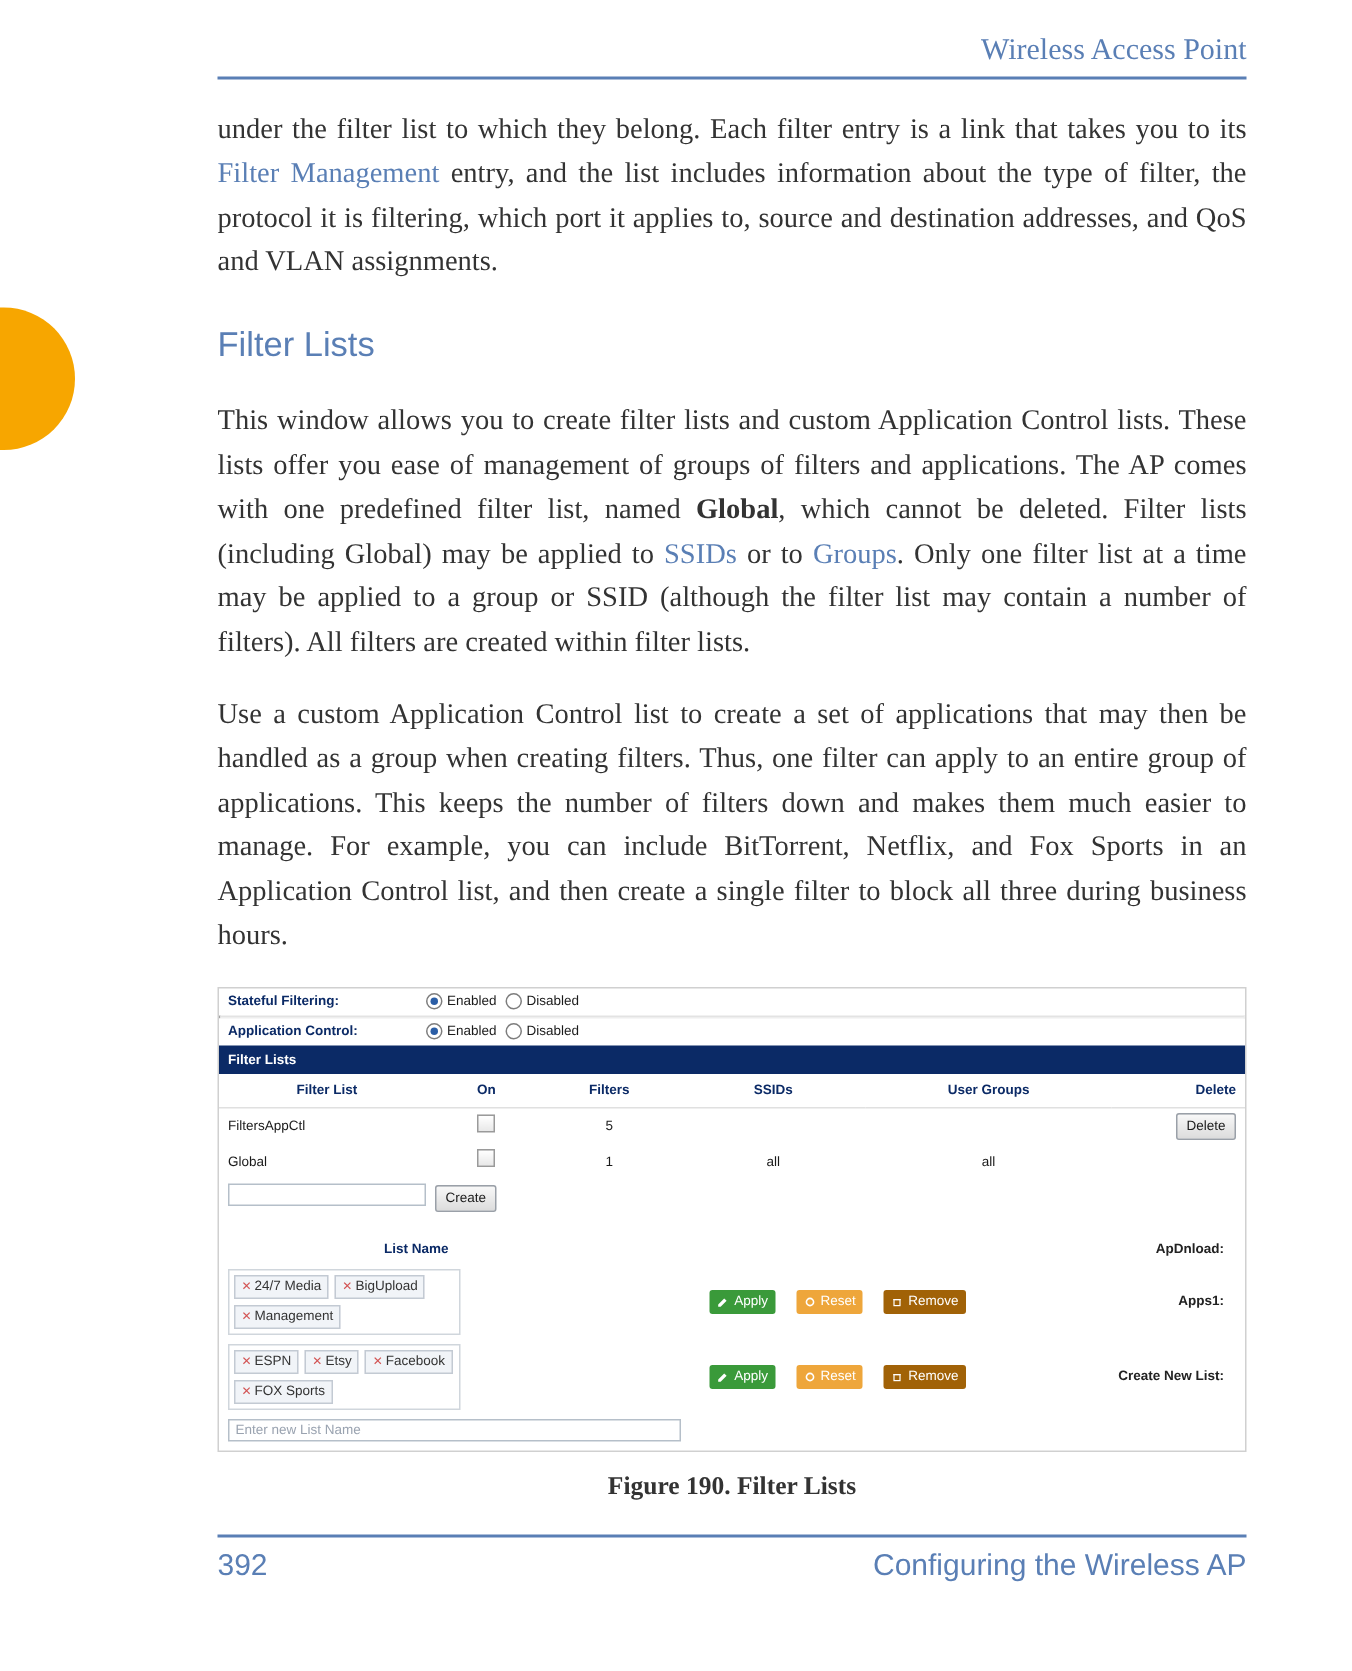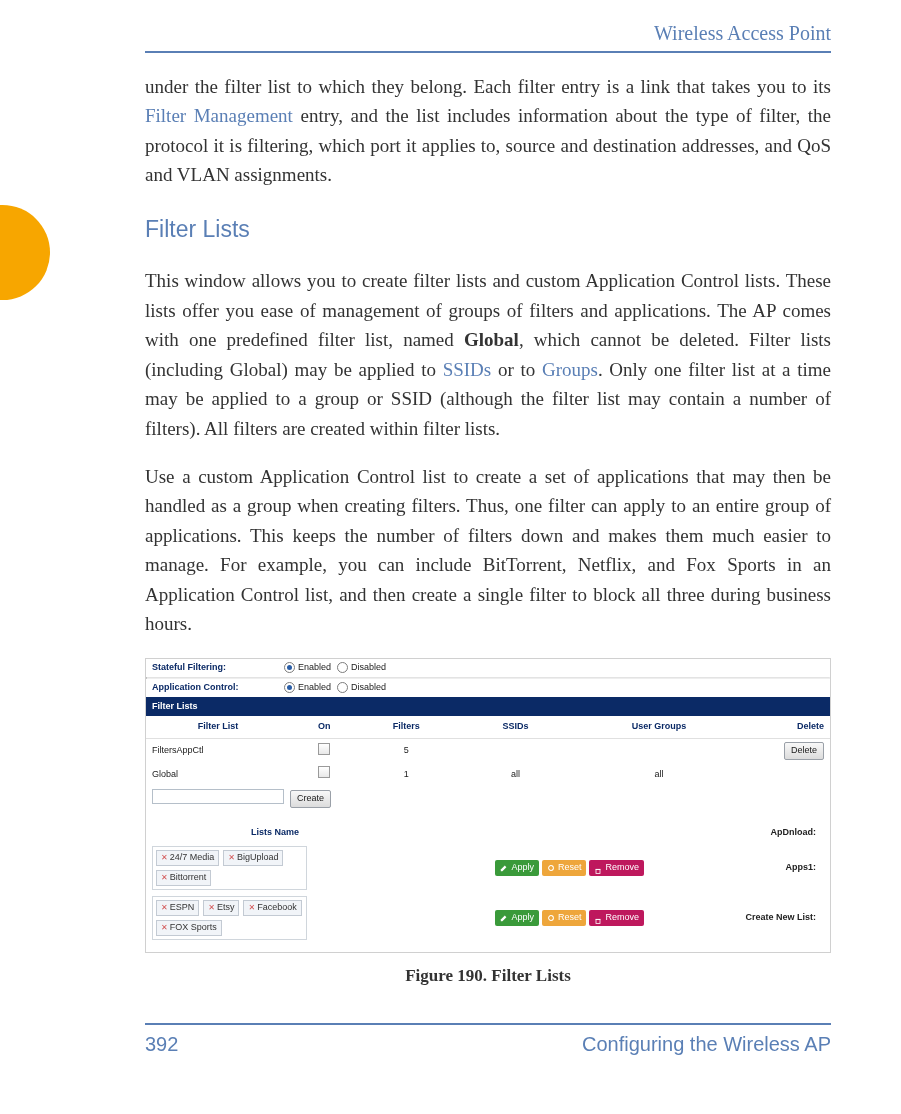--- a/index.html
+++ b/index.html
@@ -128,28 +128,28 @@
   .tags {
     display: flex; gap: 4px; flex-wrap: wrap;
     border: 1px solid #d0d6dc; background: #fff; padding: 3px;
   }
   .tag {
     display: inline-flex; align-items: center; gap: 2px;
     border: 1px solid #c3cad3; background: #f1f4f8;
     padding: 0 4px; font-size: 9px; color: #333;
   }
   .tag .x { color: #d25252; font-size: 8px; }
-  .action-buttons { display: flex; gap: 3px; justify-content: flex-end; }
+  .action-buttons { display: flex; gap: 14px; justify-content: flex-end; }
   .act {
     display: inline-flex; align-items: center; gap: 3px;
     padding: 1px 5px; border-radius: 2px; font-size: 9px; color: #fff;
   }
   .act.apply { background: #3a9a3a; }
   .act.reset { background: #eea63b; }
-  .act.remove { background: #be185d; align-items: flex-end; }
+  .act.remove { background: #a16207; }
   .act svg { width: 8px; height: 8px; display: block; }
   .reset-all {
     display: inline-block; margin: 6px; padding: 2px 8px;
     background: #0b2a66; color: #fff; font-size: 9px; border-radius: 2px;
   }
 
   
   .footer {
     position: absolute;
     left: 145px; right: 70px;
@@ -256,36 +256,36 @@
           <td><span class="text-input small"></span></td>
           <td colspan="5" style="padding-left:0;"><span class="btn-gray">Create</span></td>
         </tr>
       </tbody>
     </table>
 
     <div style="height:10px"></div>
 
 
     <div class="acl-grid">
-      <div class="acl-head" style="text-align:right; padding-right:8px;">Lists Name</div>
+      <div class="acl-head" style="text-align:right; padding-right:8px;">List Name</div>
       <div></div>
 
       <div class="acl-name">ApDnload:</div>
       <div class="tags">
         <span class="tag">
             <span class="x">✕</span>
             <span>24/7 Media</span>
           </span>
         <span class="tag">
             <span class="x">✕</span>
             <span>BigUpload</span>
           </span>
         <span class="tag">
             <span class="x">✕</span>
-            <span>Bittorrent</span>
+            <span>Management</span>
           </span>
       </div>
       <div class="action-buttons">
         <span class="act apply">
             <svg viewBox="0 0 10 10">
               <path d="M1 9 L3 9 L8 4 L6 2 L1 7 Z" fill="#fff"></path>
             </svg>
             <span>Apply</span>
           </span>
         <span class="act reset">
@@ -338,20 +338,23 @@
         <span class="act remove">
             <svg viewBox="0 0 10 10">
               <rect x="2.5" y="3" width="5" height="5" fill="none" stroke="#fff" stroke-width="1"></rect>
               <line x1="2" y1="3" x2="8" y2="3" stroke="#fff" stroke-width="1"></line>
             </svg>
             <span>Remove</span>
           </span>
       </div>
 
       <div class="acl-name">Create New List:</div>
+      <div>
+        <span class="text-input big"><span class="placeholder">Enter new List Name</span></span>
+      </div>
       <div></div>
     </div>
 
   </div>
 
   <div class="caption">Figure 190. Filter Lists</div>
 </div>
 
 <div class="footer">
   <span class="pagenum">392</span>

